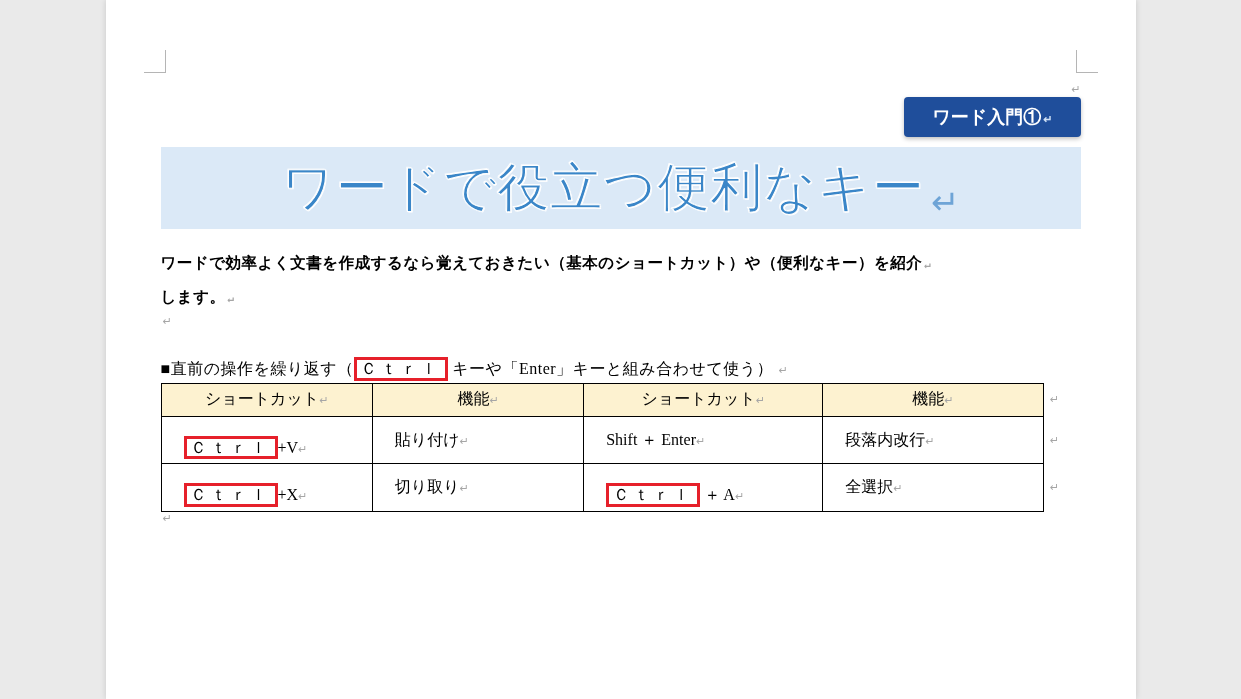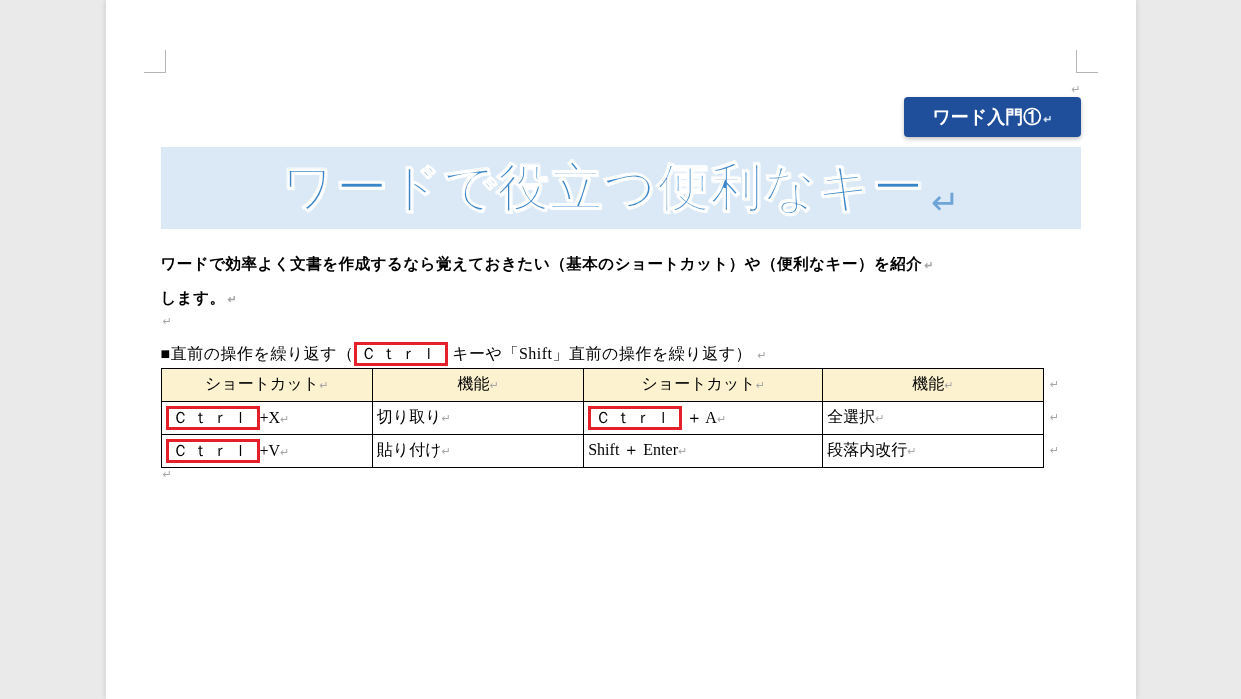--- a/index.html
+++ b/index.html
@@ -49,49 +49,49 @@
   .pm-cell{color:#a6a6a6;font-size:11px;}
   .title-wrap{
     background:#dbe9f7;
     text-align:center;
     padding:6px 0 6px 0;
     margin:4px 0 18px 0;
   }
   .title-wrap h1{
     margin:0;
     font-family:"Meiryo","Yu Gothic",sans-serif;
-    font-weight:bold;
+    font-weight:normal;
     font-size:52px;
     color:#3a86c8;
     -webkit-text-stroke:1px #ffffff;
     text-shadow:0 0 2px #fff,1px 1px 0 #fff,-1px -1px 0 #fff;
     letter-spacing:1px;
     display:inline;
   }
   .title-wrap .ret{color:#6ea4d6;font-size:34px;vertical-align:middle;margin-left:6px;}
   .intro{
-    font-family:Liberation Serif, serif;
+    font-family:Liberation Mono, monospace;
     font-weight:bold;
     font-size:15.5px;
     line-height:2.2;
     letter-spacing:0.5px;
   }
   .section-head{
     font-size:16px;
     margin:14px 0 2px 0;
     letter-spacing:0.5px;
   }
   table{border-collapse:collapse;width:100%;table-layout:fixed;}
-  td,th{border:1px solid #000;padding:4px 4px;font-size:16px;text-align:left;vertical-align:middle;height:24px;}
+  td,th{border:1px solid #000;padding:4px 22px;font-size:16px;text-align:left;vertical-align:middle;height:24px;}
   th{font-weight:normal;text-align:center;}
   .hdr-yellow th{background:#fdf2d0;}
   .fn-key{background:#e8f0dc;}
   .redbox{border:3px solid #e6202a;padding:0 4px;display:inline-block;line-height:1.1;}
   .row-end{color:#a6a6a6;font-size:11px;}
-  .sp{letter-spacing:4px;}
+  .sp{letter-spacing:4px;margin-top:15px;}
   .sec1 col.c1{width:23%;} .sec1 col.c2{width:23%;} .sec1 col.c3{width:26%;} .sec1 col.c4{width:24%;} .sec1 col.c5{width:4%;border:none;}
   .sec2 col.c1{width:16%;} .sec2 col.c2{width:32%;} .sec2 col.c3{width:16%;} .sec2 col.c4{width:32%;} .sec2 col.c5{width:4%;}
   td.tail{border:none;text-align:left;padding-left:6px;}
 </style>
 </head>
 <body>
 
 <div class="page">
   <div class="corner-tl"></div>
   <div class="corner-tr"></div>
@@ -107,21 +107,21 @@
     <h1>ワードで役立つ便利なキー</h1><span class="ret">↵</span>
   </div>
 
   <div class="intro">
     <span>ワードで効率よく文書を作成するなら覚えておきたい（基本のショートカット）や（便利なキー）を紹介</span><span class="pm">↵</span><br>
     <span>します。</span><span class="pm">↵</span>
   </div>
   <div class="pm">↵</div>
 
   <div class="section-head">
-    <span>■直前の操作を繰り返す（</span><span class="redbox sp">Ｃｔｒｌ</span><span> キーや「Shift」直前の操作を繰り返す）</span><span class="pm"> ↵</span>
+    <span>■直前の操作を繰り返す（</span><span class="redbox sp">Ｃｔｒｌ</span><span> キーや「Enter」キーと組み合わせて使う）</span><span class="pm"> ↵</span>
   </div>
 
   <table class="sec1">
     <colgroup>
         <col class="c1">
         <col class="c2">
         <col class="c3">
         <col class="c4">
         <col class="c5">
       </colgroup>
@@ -129,31 +129,31 @@
         <tr class="hdr-yellow">
       <th><span>ショートカット</span><span class="pm-cell">↵</span></th>
       <th><span>機能</span><span class="pm-cell">↵</span></th>
       <th><span>ショートカット</span><span class="pm-cell">↵</span></th>
       <th><span>機能</span><span class="pm-cell">↵</span></th>
       <td class="tail row-end">↵</td>
     </tr>
     </tbody>
       <tbody id="sec1-body">
         <tr>
+          <td><span class="redbox sp">Ｃｔｒｌ</span>+V<span class="pm-cell">↵</span></td>
+          <td>貼り付け<span class="pm-cell">↵</span></td>
+          <td>Shift ＋ Enter<span class="pm-cell">↵</span></td>
+          <td>段落内改行<span class="pm-cell">↵</span></td>
+          <td class="tail row-end">↵</td>
+        </tr>
+        <tr>
           <td><span class="redbox sp">Ｃｔｒｌ</span>+X<span class="pm-cell">↵</span></td>
           <td>切り取り<span class="pm-cell">↵</span></td>
           <td><span class="redbox sp">Ｃｔｒｌ</span> ＋ A<span class="pm-cell">↵</span></td>
           <td>全選択<span class="pm-cell">↵</span></td>
-          <td class="tail row-end">↵</td>
-        </tr>
-        <tr>
-          <td><span class="redbox sp">Ｃｔｒｌ</span>+V<span class="pm-cell">↵</span></td>
-          <td>貼り付け<span class="pm-cell">↵</span></td>
-          <td>Shift ＋ Enter<span class="pm-cell">↵</span></td>
-          <td>段落内改行<span class="pm-cell">↵</span></td>
           <td class="tail row-end">↵</td>
         </tr>
       </tbody>
   </table>
   <div class="pm">↵</div>
 
 
   <table class="sec2">
     <colgroup>
         <col class="c1">

